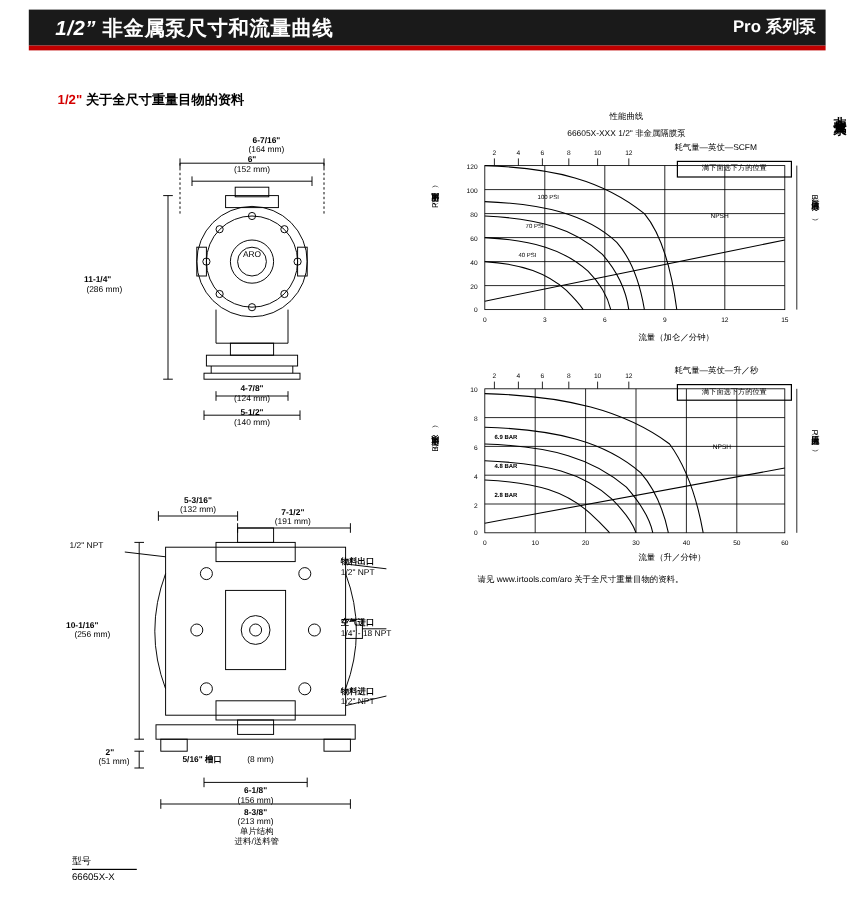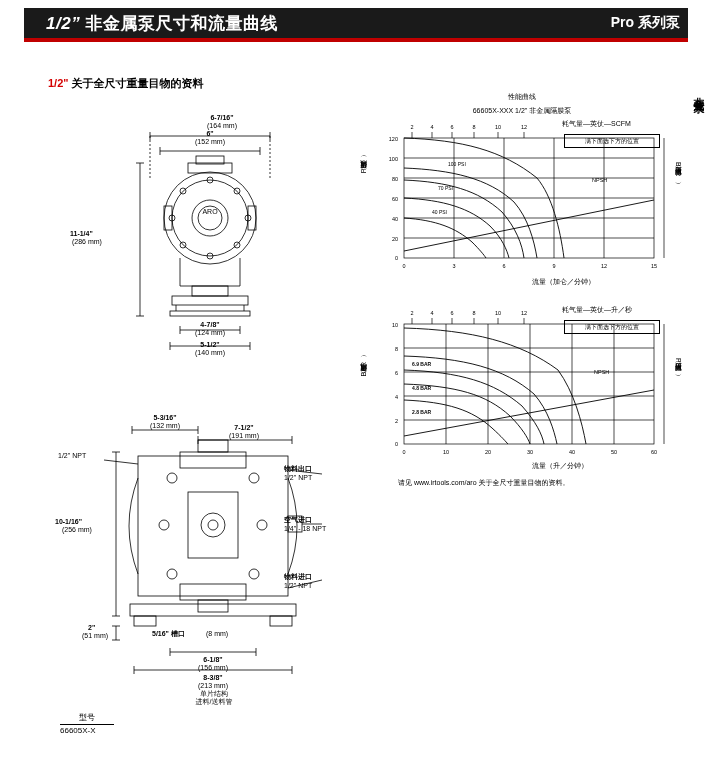--- a/index.html
+++ b/index.html
@@ -45,21 +45,21 @@
     font-size:11px;font-weight:bold;letter-spacing:2px;
   }
   .lbl{position:absolute;font-size:7px;line-height:8px;white-space:nowrap;}
   .lbl.b{font-weight:bold;}
   .lbl.c{text-align:center;}
   svg{display:block;}
   
   .model{
     position:absolute;left:60px;top:712px;font-size:8px;line-height:11px;
   }
-  .model .ml{border-bottom:1px solid #000;padding-bottom:1px;width:54px;text-align:center;}
+  .model .ml{border-bottom:1px solid #000;padding-bottom:1px;width:54px;}
   
   .chart-wrap{position:absolute;}
   .chart-title{position:absolute;font-size:7px;text-align:center;width:100%;}
   .note{position:absolute;font-size:7px;}
   .legendbox{
     position:absolute;border:1px solid #000;background:#fff;
     font-size:6px;padding:2px 3px;line-height:8px;text-align:center;
   }
 </style>
 </head>

